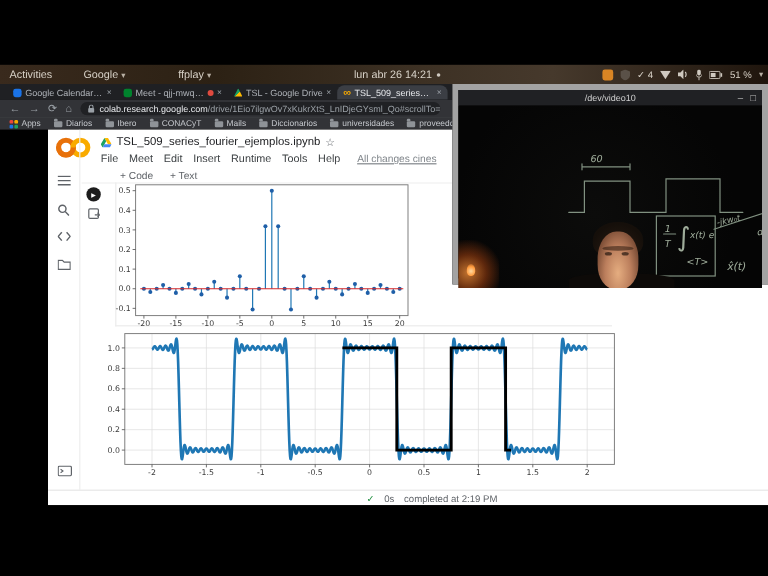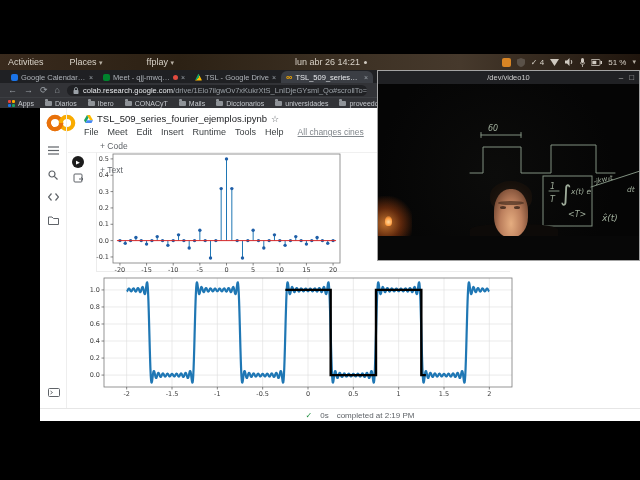--- a/index.html
+++ b/index.html
@@ -63,21 +63,21 @@
   .page { position:absolute; top:108px; left:0; width:640px; height:313px; background:#ffffff; overflow:hidden;margin-left:40px; }
   .sidebar { position:absolute; left:0; top:0; width:27px; height:313px; border-right:1px solid #eeeeee; }
   .sidebar .sic { position:absolute; left:8px; color:#5f6368; }
   .colab-logo { position:absolute; left:5px; top:4px; }
   .title-row { position:absolute; left:44px; top:5px; display:flex; align-items:center; gap:4px; }
   .fname { font-size:9.5px; color:#202124; }
   .star { font-size:9px; color:#5f6368; }
   .menu-row { position:absolute; left:44px; top:19px; display:flex; gap:9px; font-size:9px; color:#3c4043; align-items:center; }
   .menu-row .mi { cursor:default; }
   .savestat { font-size:8.5px; color:#80868b; text-decoration:underline; margin-left:5px; }
-  .addrow { position:absolute; left:60px; top:33px; display:flex; gap:14px; font-size:8.5px; color:#5f6368;flex-direction:column; }
+  .addrow { position:absolute; left:60px; top:33px; display:flex; gap:14px; font-size:8.5px; color:#5f6368; }
   .hdr-divider { position:absolute; left:28px; right:0; top:44px; border-top:1px solid #f0f0f0; }
 
   .runbtn { position:absolute; left:32px; top:48px; width:12px; height:12px; border-radius:50%;
     background:#1c1c1c; color:#fff; font-size:5px; display:flex; align-items:center; justify-content:center; }
   .celloptions { position:absolute; left:33px; top:65px; }
 
   .oframe-v { position:absolute; left:56px; top:44px; height:120px; border-left:1px solid #ececec; }
   .oframe-h { position:absolute; left:56px; top:163px; width:414px; border-top:1px solid #ececec; }
 
   #plot1 { position:absolute; left:56px; top:42px; }
@@ -86,22 +86,22 @@
   .outtext { position:absolute; left:70px; top:291px; font-family:"Liberation Mono", monospace;
     font-size:8px; color:#202124; white-space:nowrap; }
   .statusbar { position:absolute; left:0; top:300px; width:640px; height:13px; background:#fff;
     border-top:1px solid #e6e6e6; font-size:8px; color:#5f6368; }
   .statusbar .mid { position:absolute; left:50%; transform:translateX(-50%); top:2px; display:flex; gap:8px; align-items:center; }
   .statusbar .ok { color:#1e8e3e; }
   .statusbar .conn { position:absolute; right:18px; top:3px; width:7px; height:7px; border-radius:50%; background:#2bb24c; }
   .statusbar .xcl { position:absolute; right:5px; top:1px; color:#80868b; font-size:8px; }
 
   
-  .webcam { position:absolute; left:377px; top:70px; width:263px; height:191px; z-index:5;
-    border:1px solid #a3a3a3; background:#070707; }
+  .webcam { position:absolute; left:377px; top:70px; width:263px; height:167px; z-index:5;
+    border:5px solid #a3a3a3; background:#070707; }
   .wc-title { height:13px; background:#202124; color:#cfcfcf; font-size:7.5px; display:flex;
     align-items:center; justify-content:center; position:relative; }
   .wc-ctrl { position:absolute; right:5px; top:0; height:13px; display:flex; gap:6px; align-items:center; color:#bdbdbd; font-size:8px; }
   .wc-body { position:relative; width:100%; height:152px; background:radial-gradient(circle at 45% 60%, #0c0c0b 0%, #050505 70%); overflow:hidden;text-align:right; }
   .board { position:absolute; inset:0; }
   .board text { fill:#b9c9b4; opacity:.85; font-family:"DejaVu Sans", sans-serif; font-style:italic; }
   .glow { position:absolute; left:-6px; top:112px; width:40px; height:42px;
     background:radial-gradient(circle at 35% 65%, rgba(255,150,60,.75) 0%, rgba(200,80,20,.45) 40%, rgba(120,40,10,0) 75%); }
   .flame { position:absolute; left:7px; top:132px; width:7px; height:10px; border-radius:50% 50% 40% 40%;
     background:radial-gradient(circle at 50% 60%, #ffd9a0 0%, #ff9b3e 55%, rgba(180,60,10,0) 100%); }
@@ -117,21 +117,21 @@
 </style>
 </head>
 <body>
 
 <div class="screen">
 
   <div class="letterbox top"></div>
 
   <div class="topbar">
     <span class="item">Activities</span>
-    <span class="item"><span>Places</span> <span class="caret">▾</span></span>
+    <span class="item"><span>Google</span> <span class="caret">▾</span></span>
     <span class="item" style="margin-left:44px;"><span>ffplay</span> <span class="caret">▾</span></span>
     <span class="clock">
         <span>lun abr 26 14:21</span>
         <span class="dot"></span>
       </span>
     <span class="tray">
       <span class="ffplay-ic"></span>
       <svg width="8" height="9">
           <path d="M4 0 L8 1.5 V5 C8 7 6 8.5 4 9 C2 8.5 0 7 0 5 V1.5 Z" fill="#5a5148"></path>
         </svg>

